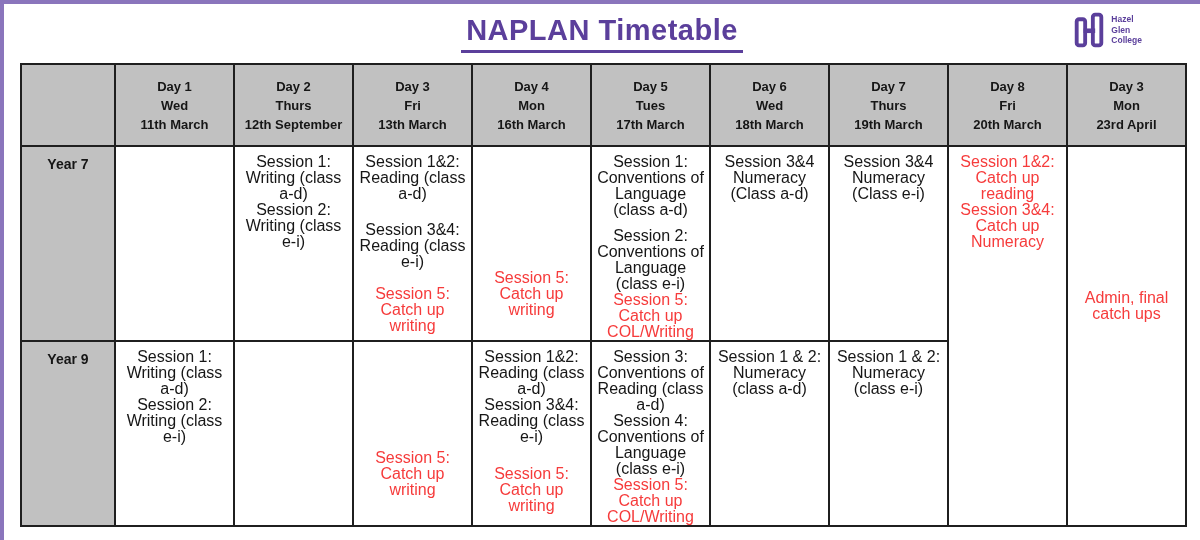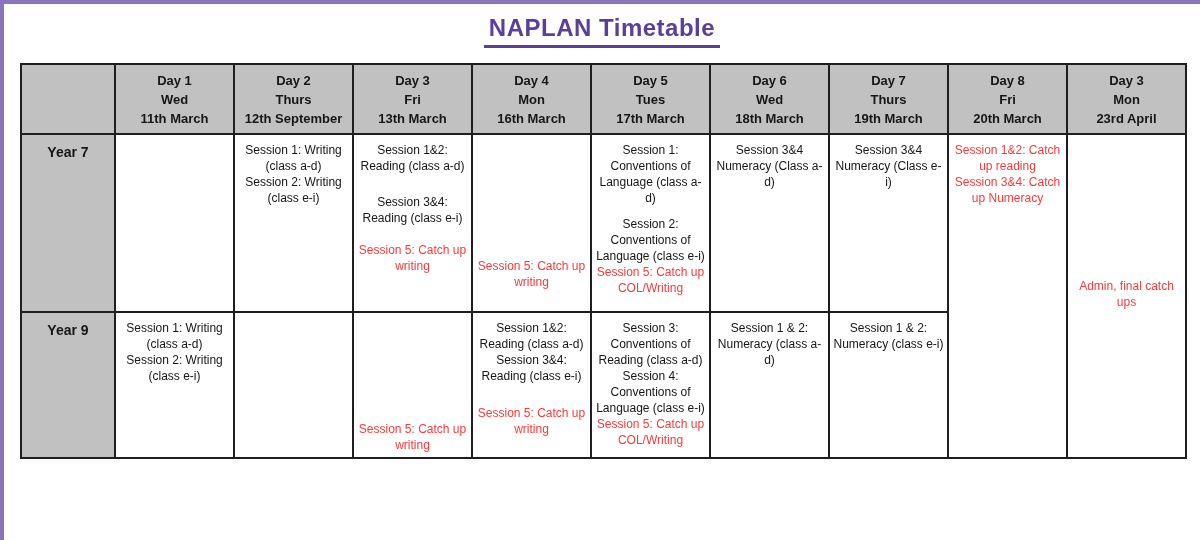--- a/index.html
+++ b/index.html
@@ -16,59 +16,71 @@
     font-family:"Liberation Sans",sans-serif;
   }
   .page{
     position:relative;width:1200px;height:540px;background:#fff;
     border-top:4px solid var(--purple-border);
     border-left:4px solid var(--purple-border);
   }
   
   .title-wrap{position:absolute;top:10px;left:0;width:100%;text-align:center;}
   .title-wrap h1{
-    display:inline-block;margin:0;font-size:24px;font-weight:bold;letter-spacing:.5px;
+    display:inline-block;margin:0;font-size:29px;font-weight:bold;letter-spacing:.5px;
     color:var(--purple);border-bottom:3px solid var(--purple);padding:0 5px 3px;
   }
   
   .logo{position:absolute;top:6px;right:58px;display:flex;align-items:center;gap:5px;}
   .logo svg{display:block;}
   .logo-text div{color:var(--purple);font-size:8.5px;font-weight:bold;line-height:1.25;}
   
   table.timetable{
     position:absolute;top:59px;left:16px;width:1166px;
     border-collapse:collapse;table-layout:fixed;
   }
   table.timetable th,table.timetable td{border:2px solid var(--grid);}
-  thead tr{height:70px;border-radius:26px;}
+  thead tr{height:82px;border-radius:26px;}
   th.day-header,th.corner{background:var(--gray);}
   th.day-header{font-size:13px;font-weight:bold;color:var(--ink);padding:0 2px;}
   .day-line{line-height:19px;}
   th.row-label{
     background:var(--gray);vertical-align:top;padding-top:9px;
     font-size:14px;font-weight:bold;color:var(--ink);text-align:center;
   }
   td.cell{
     background:#fff;vertical-align:top;text-align:center;
-    padding:7px 3px 0 3px;font-size:12px;line-height:16px;color:var(--ink);
+    padding:7px 3px 0 3px;font-size:16px;line-height:16px;color:var(--ink);
   }
   .session{margin:0;}
   .session.red{color:var(--red);}
   tr.year7-row{height:178px;}
   tr.year9-row{height:146px;}
 </style>
 </head>
 <body>
 
 <div class="page">
 
   <div class="title-wrap">
     <h1>NAPLAN Timetable</h1>
   </div>
 
+  <div class="logo">
+    <svg width="34" height="40" viewBox="0 0 44 52">
+      <rect x="6" y="12" width="11" height="34" rx="3" fill="none" stroke="#5b3f9b" stroke-width="5"></rect>
+      <rect x="27" y="6" width="11" height="40" rx="3" fill="none" stroke="#5b3f9b" stroke-width="5"></rect>
+      <line x1="15" y1="27" x2="30" y2="27" stroke="#5b3f9b" stroke-width="6"></line>
+    </svg>
+    <div class="logo-text">
+      <div>Hazel</div>
+      <div>Glen</div>
+      <div>College</div>
+    </div>
+  </div>
 
   <table class="timetable">
     <colgroup>
       <col style="width:94px">
       <col style="width:119px">
         <col style="width:119px">
         <col style="width:119px">
       <col style="width:119px">
         <col style="width:119px">
         <col style="width:119px">

